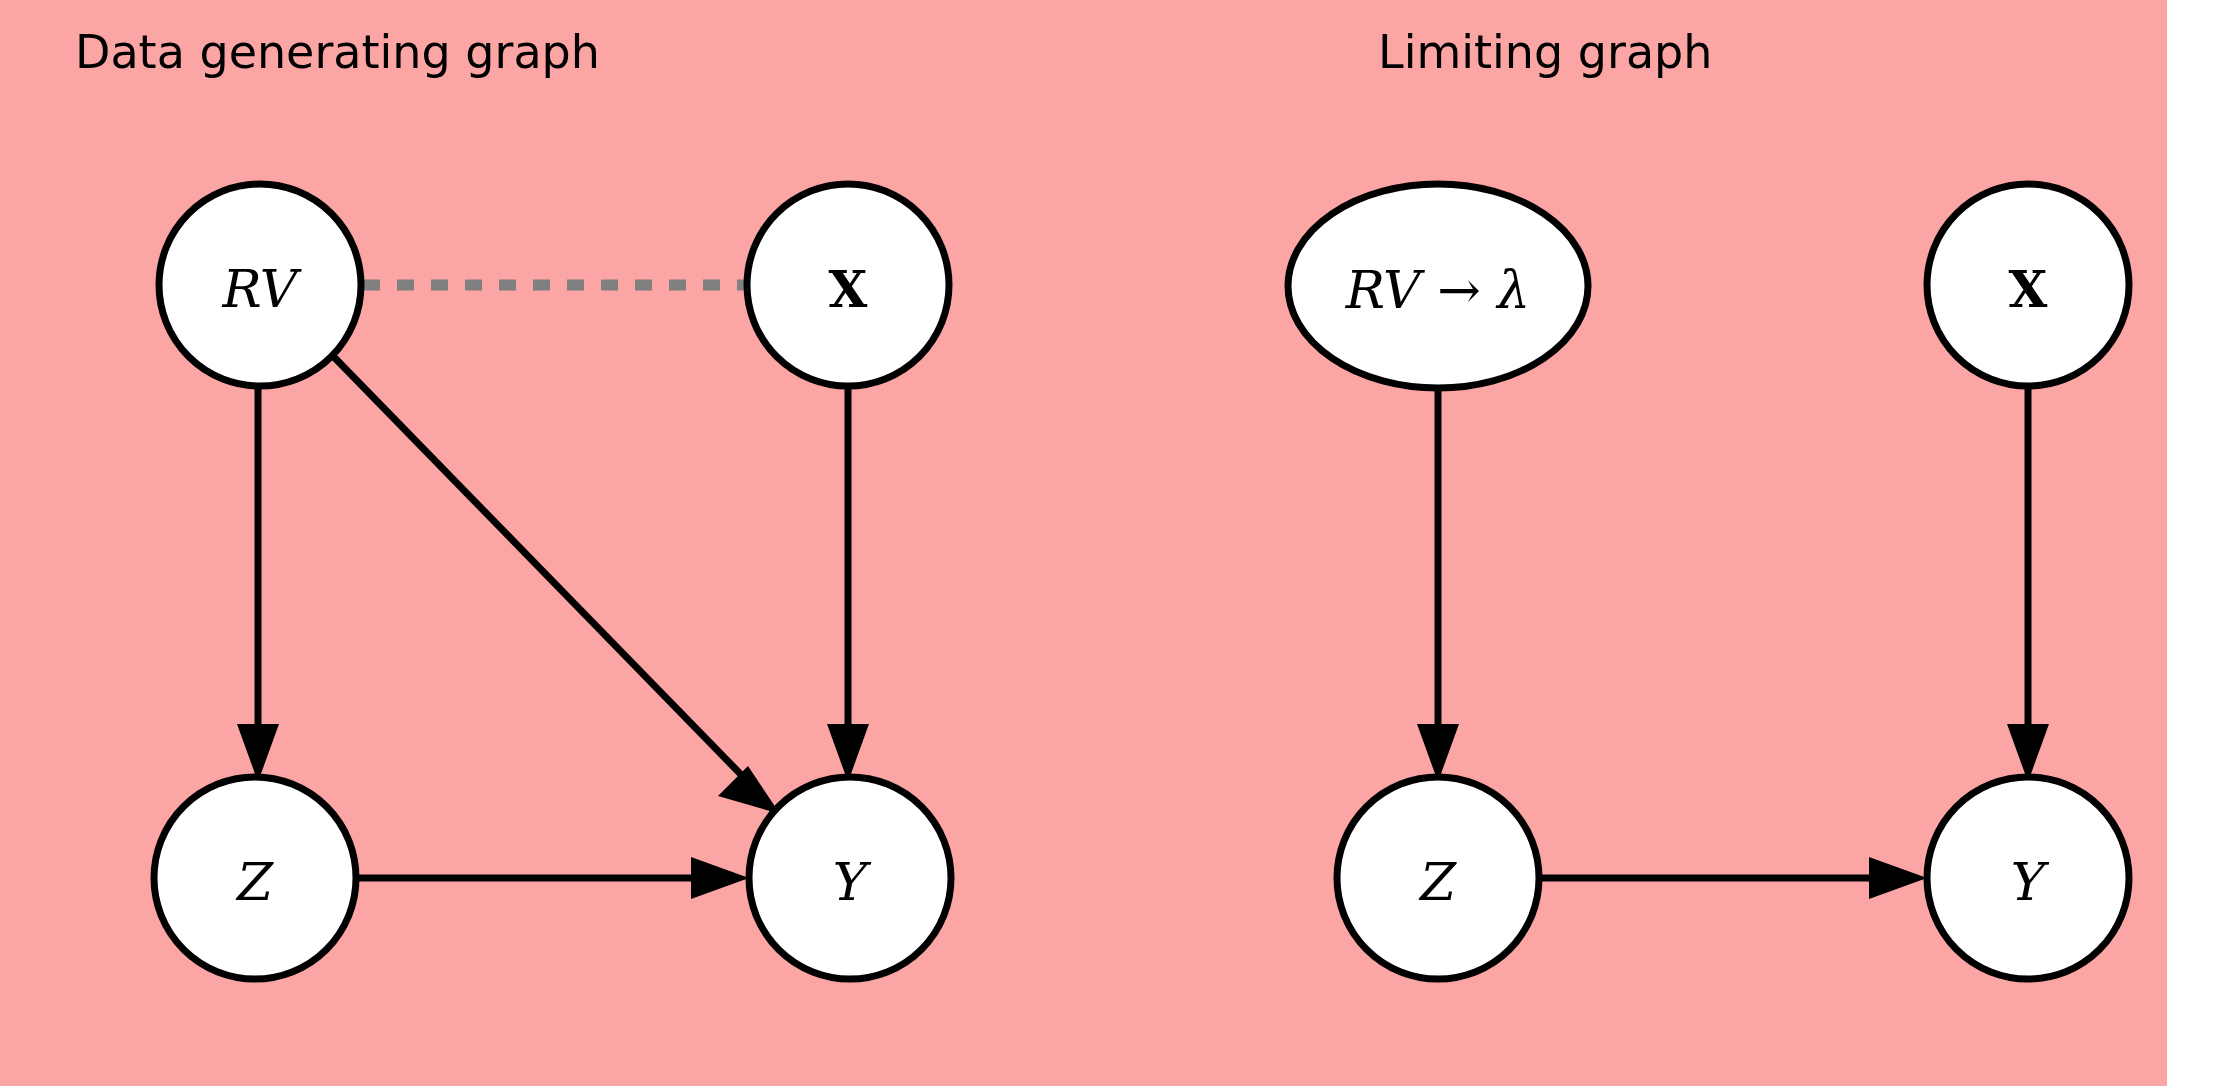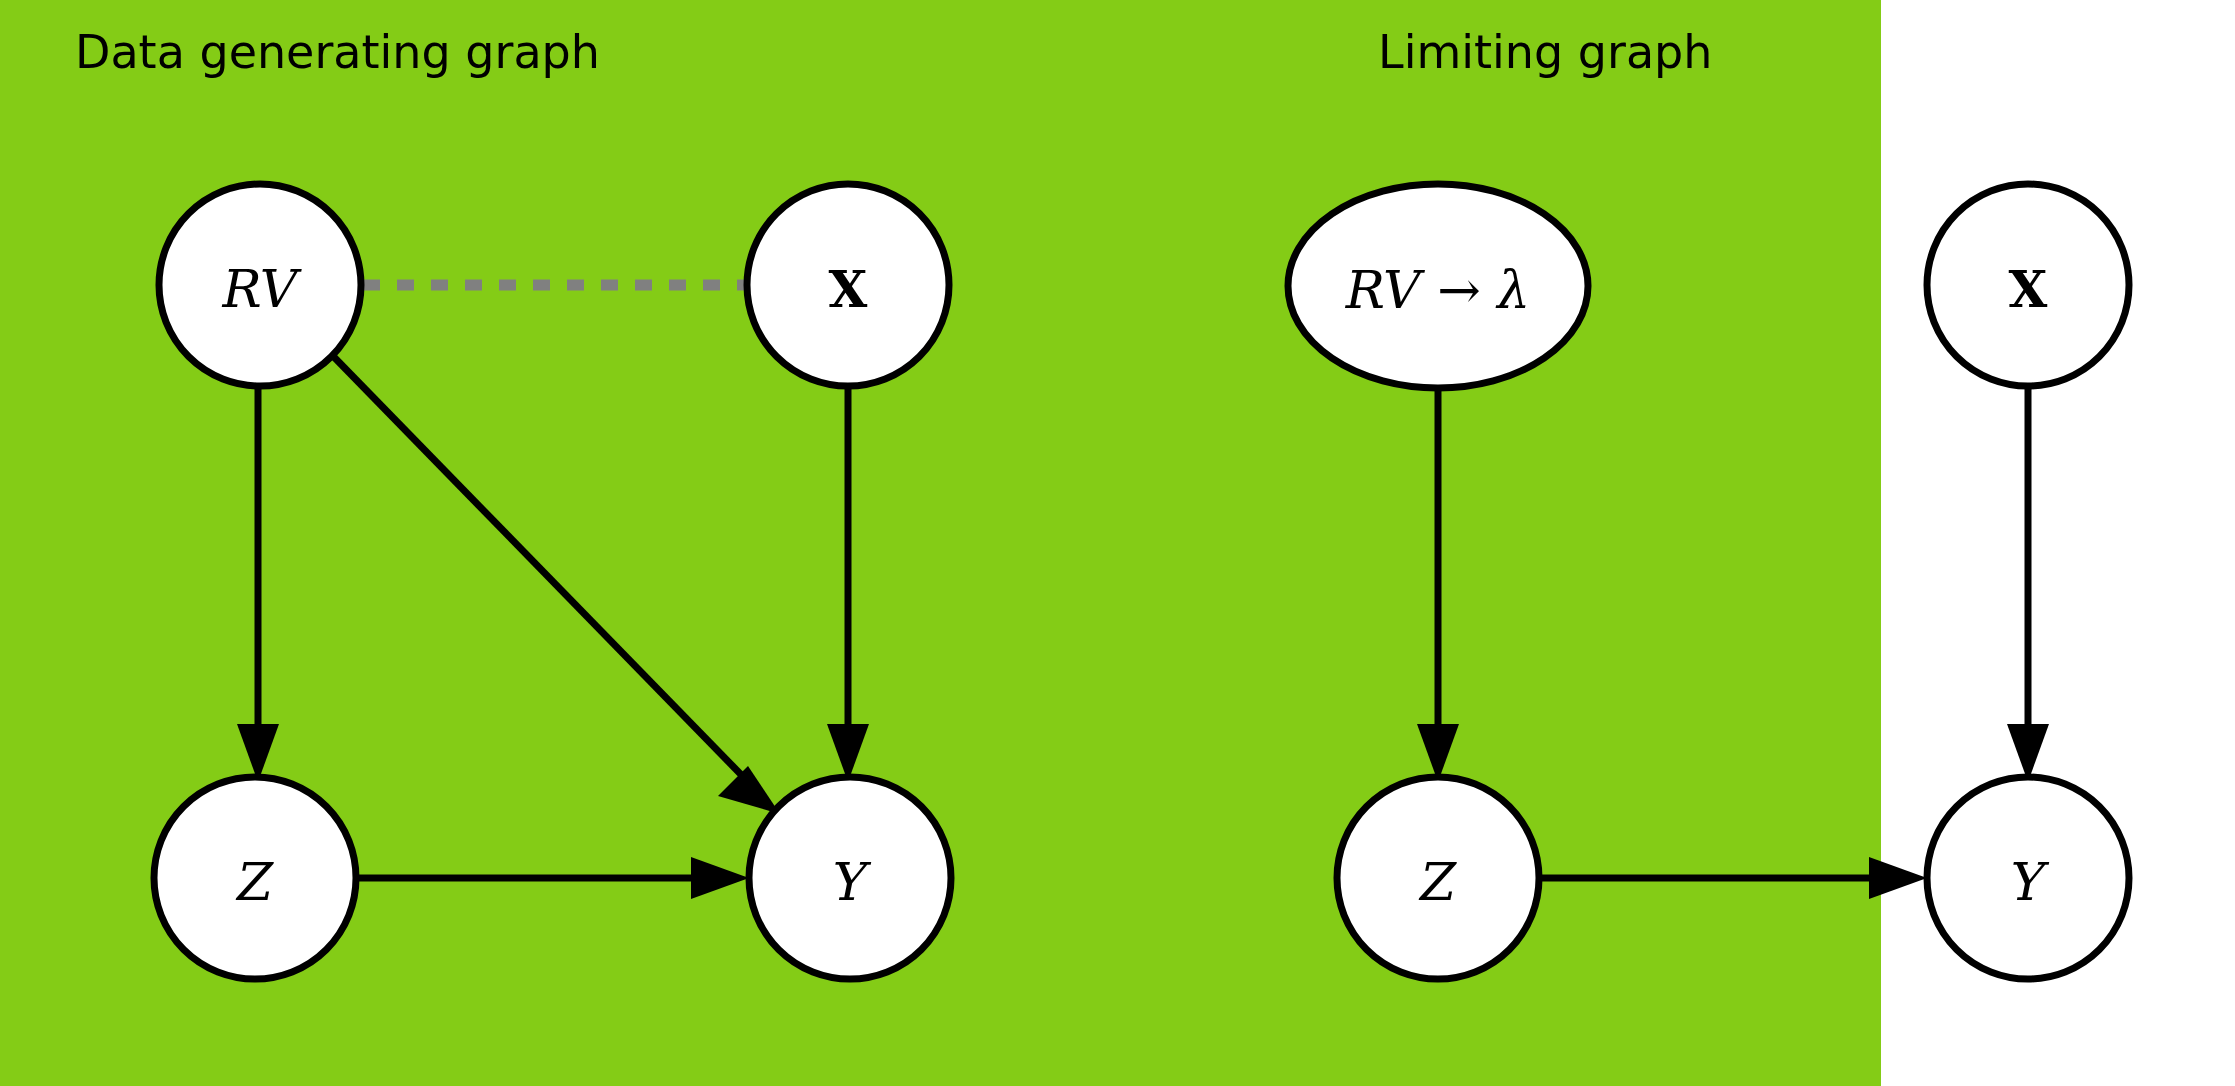--- a/index.html
+++ b/index.html
@@ -8,23 +8,23 @@
     background: #ffffff;
   }
   body {
     width: 2235px;
     height: 1086px;
     font-family: "DejaVu Sans", sans-serif;
     overflow: hidden;
   }
   #page {
     position: relative;
-    width: 1881px;
+    width: 2167px;
     height: 1086px;
-    background: #84cc16;
+    background: #fca5a5;
   }
   svg#figure {
     position: absolute;
     left: 0;
     top: 0;
     width: 2235px;
     height: 1086px;
     display: block;
   }
   .panel-title {

